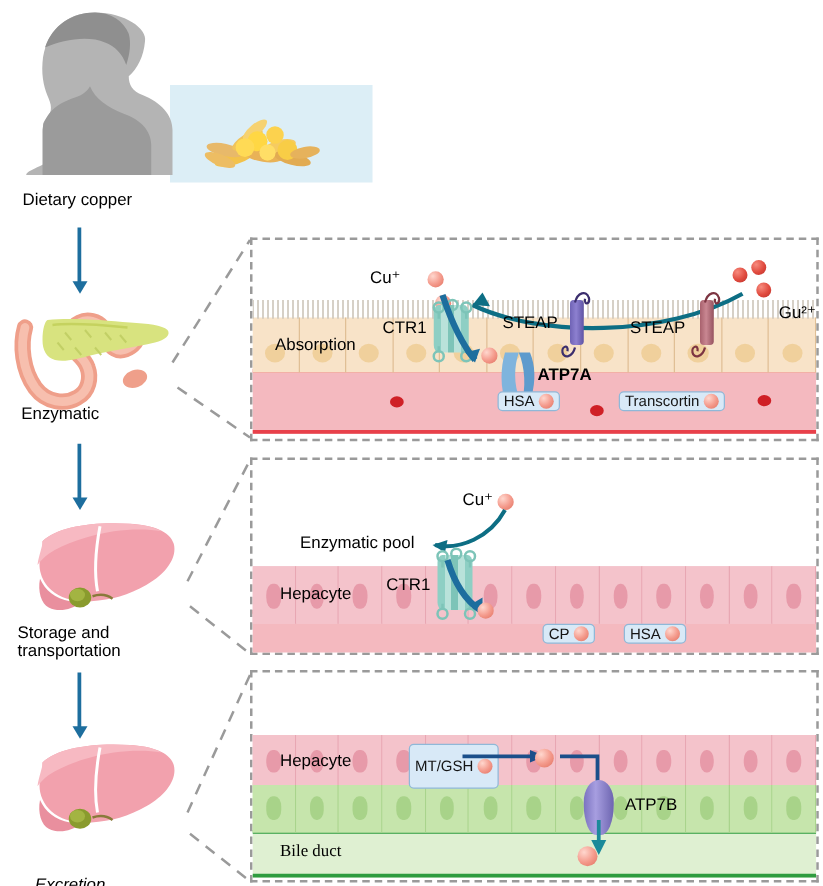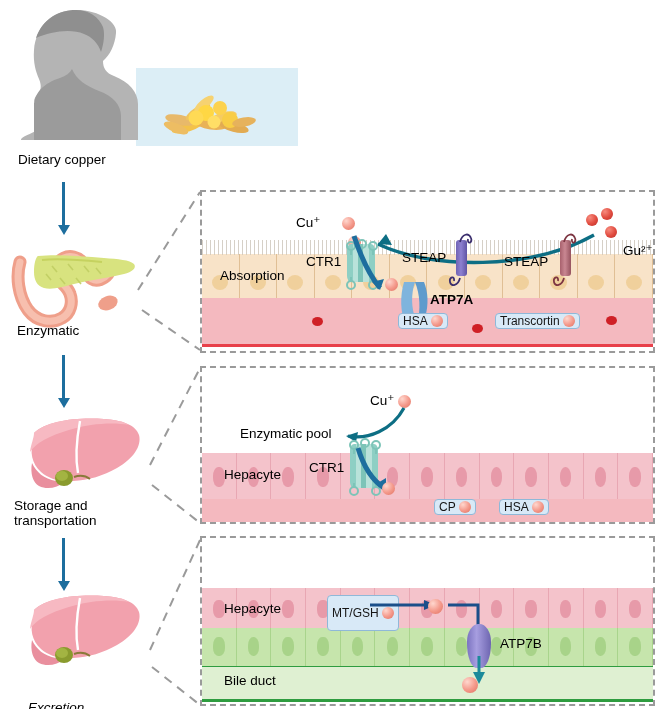--- a/index.html
+++ b/index.html
@@ -403,16 +403,16 @@
 
   <div class="atp7b" style="left:265px;top:86px;width:24px;height:44px;"></div>
   <div class="abs lbl" style="left:298px;top:98px;">ATP7B</div>
 
   <svg class="abs" style="left:266px;top:118px;" width="30" height="34">
     <path d="M11 0 L11 22" fill="none" stroke="#1b8a9a" stroke-width="3"></path>
     <path d="M11 28 L5 16 L17 16 Z" fill="#1b8a9a"></path>
   </svg>
   <div class="cu" style="left:260px;top:139px;width:16px;height:16px;"></div>
 
-  <div class="abs lbl" style="left:22px;top:135px;">Bile duct</div>
+  <div class="abs lbl" style="left:22px;top:135px;font-family:Liberation Serif, serif;">Bile duct</div>
 
  </div>
 </div>
 
 </body></html>

